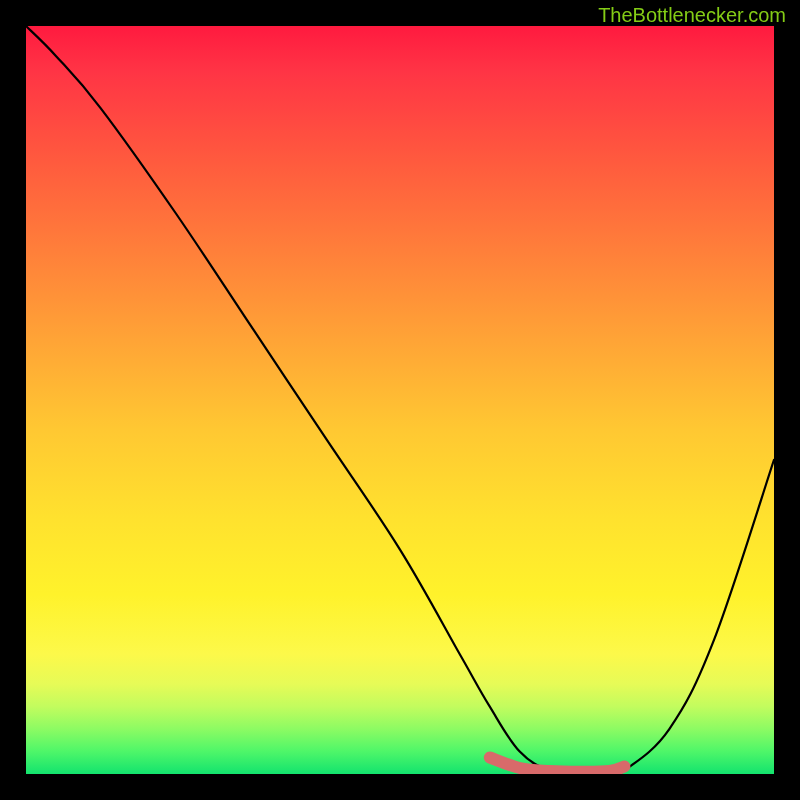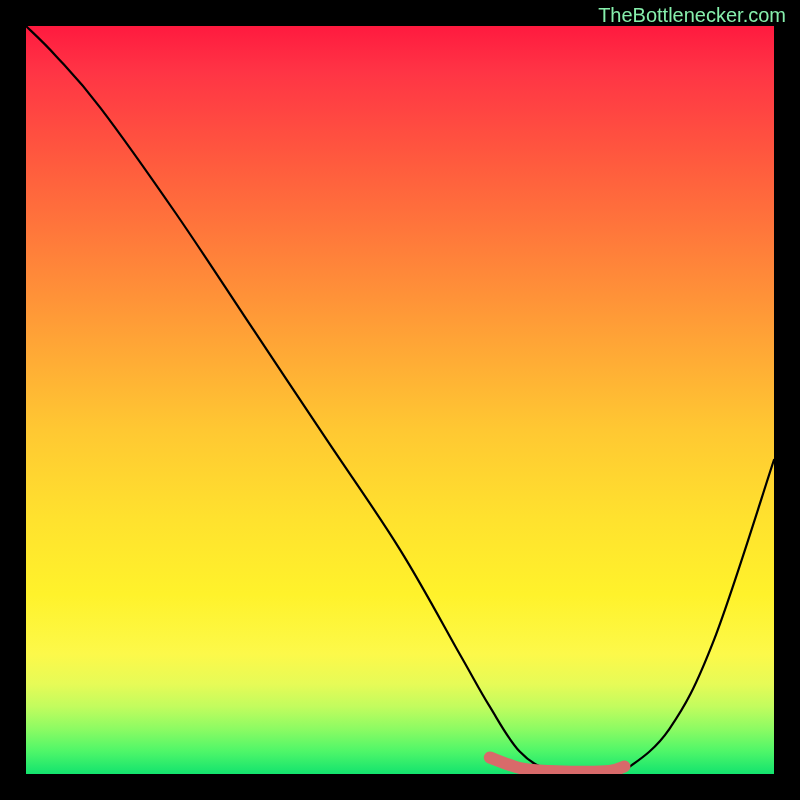--- a/index.html
+++ b/index.html
@@ -8,21 +8,21 @@
     height: 800px;
     background: #000;
     position: relative;
     font-family: Arial, Helvetica, sans-serif;
     overflow: hidden;
   }
   .attribution {
     position: absolute;
     top: 4px;
     right: 14px;
-    color: #86efac;
+    color: #84cc16;
     font-size: 20px;
     font-weight: 500;
     z-index: 10;
     margin-left: 18px;
   }
   .plot {
     position: absolute;
     top: 26px;
     left: 26px;
     width: 748px;

